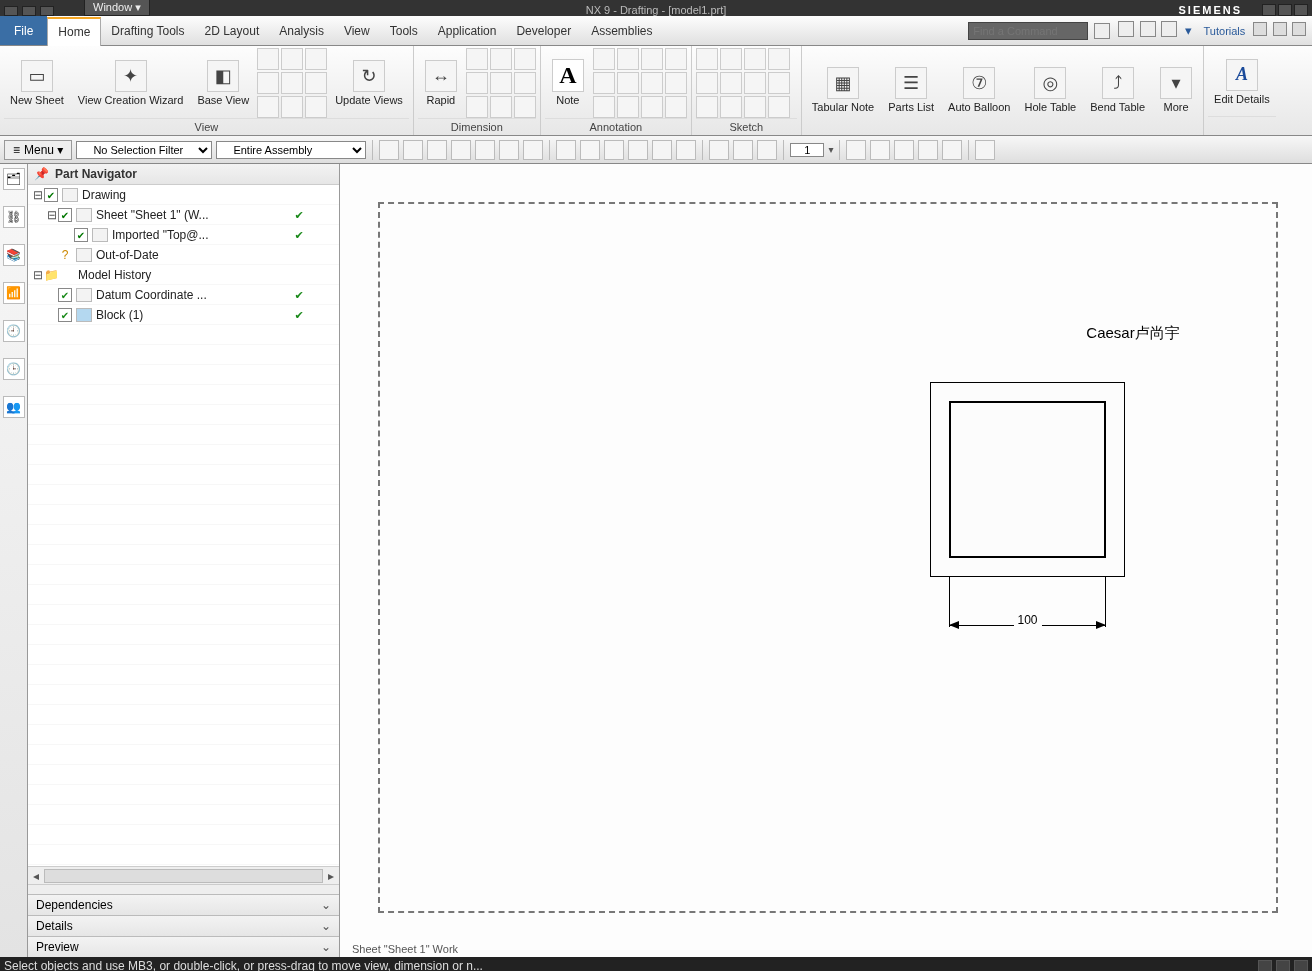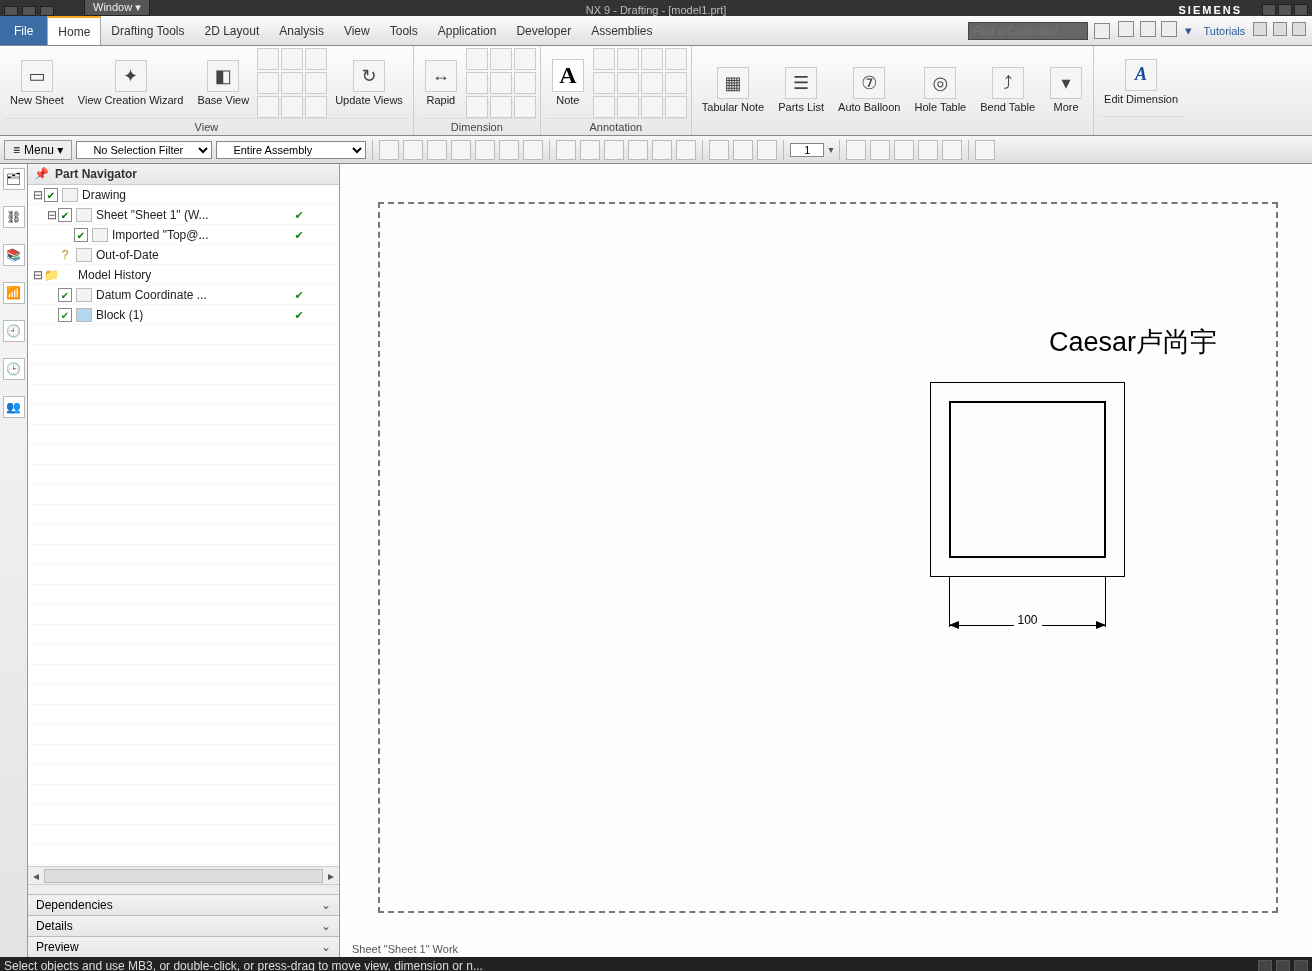--- a/index.html
+++ b/index.html
@@ -8,21 +8,21 @@
 
 .title-bar { height: 16px; background: #333; color: #ccc; display: flex; align-items: flex-end; position: relative; }
 .title-bar .left-tools { display: flex; gap: 4px; padding-left: 4px; }
 .title-bar .window-dd { background: #555; color: #eee; padding: 1px 8px; border: 1px solid #222; font-size: 11px; margin-left: 30px;}
 .title-bar .center { position: absolute; left: 50%; transform: translateX(-50%); color: #bbb; font-size: 11px; }
 .title-bar .brand { position: absolute; right: 70px; color: #fff; font-weight: bold; letter-spacing: 2px; font-size: 11px; }
 .title-bar .win-ctrl { position: absolute; right: 4px; display: flex; gap: 2px; }
 .title-bar .win-ctrl span { width: 14px; height: 12px; background: #555; border: 1px solid #222; display:inline-block;}
 
 
-.menu-row { height: 30px; background: linear-gradient(#fdfdfd,#e0e0e0); display: flex; border-bottom: 1px solid #888; position: relative;}
+.menu-row { height: 30px; background: linear-gradient(#fdfdfd,#e0e0e0); display: flex; align-items: center; border-bottom: 1px solid #888; position: relative;}
 .file-tab { background: #3a6ea5; color:#fff; padding: 6px 14px; height:100%; display:flex; align-items:center;}
 .tab { padding: 6px 10px; color:#333; cursor:default; height:100%; display:flex; align-items:center;}
 .tab.active { background:#fff; border-top:2px solid #f5a623; border-left:1px solid #aaa; border-right:1px solid #aaa; margin-bottom:-1px;}
 .menu-row .search-cmd { margin-left:auto; display:flex; align-items:center; gap:6px; padding-right:6px;}
 .menu-row input.cmd { width:120px; background:#666; color:#ccc; border:1px solid #444; padding:2px 4px; font-size:11px;}
 .menu-row .help-icons span { display:inline-block; width:16px; height:16px; border:1px solid #888; margin-left:2px; background:#eee;}
 .menu-row .tutorials { color:#2a5a9a; margin-left:6px; font-size:11px;}
 .menu-row .doc-ctrl span { display:inline-block; width:14px; height:14px; border:1px solid #888; margin-left:2px; background:#ddd;}
 
 
@@ -65,21 +65,21 @@
 .indent1{padding-left:18px}.indent2{padding-left:34px}
 .nav-hscroll { height:18px; background:#eee; display:flex; align-items:center; border-top:1px solid #ccc;}
 .nav-hscroll .arrow{width:16px;text-align:center;color:#555;}
 .nav-hscroll .track{flex:1;height:14px;background:#ddd;border:1px solid #bbb;}
 .nav-bottom-panes .pane { background:linear-gradient(#f3f3f3,#e6e6e6); border-top:1px solid #bbb; padding:3px 8px; display:flex; justify-content:space-between; align-items:center;}
 .nav-bottom-panes .pane .chev{color:#555;}
 
 
 .canvas-wrap { flex:1; background:#fdfdfd; position:relative; overflow:hidden;}
 .sheet-border { position:absolute; left:38px; top:38px; right:34px; bottom:44px; border:2px dashed #777;}
-.drawing-label { position:absolute; left:720px; top:160px; font-size:27px; font-family:"Microsoft YaHei",sans-serif; color:#000; transform:translateX(-50%) translateX(110px);}
+.drawing-label { position:absolute; left:720px; top:160px; font-size:15px; font-family:"Microsoft YaHei",sans-serif; color:#000; transform:translateX(-50%) translateX(110px);}
 .canvas-wrap .drawing-label { left: 793px; top: 160px; transform: translateX(-50%); }
 .part { position:absolute; left:590px; top:218px; }
 .outer-rect { width:195px; height:195px; background:#fcfcfc; border:1px solid #000;}
 .inner-rect { position:absolute; left:19px; top:19px; width:157px; height:157px; border:2px solid #000; background:transparent;}
 .dim { position:absolute; left:590px; top:413px; width:195px;}
 .ext-line { position:absolute; width:1px; height:50px; background:#000; top:0;}
 .ext-line.l{left:19px;} .ext-line.r{right:19px;}
 .dim-line { position:absolute; top:48px; left:19px; right:19px; height:1px; background:#000;}
 .dim-arrowL{position:absolute;top:44px;left:19px;border-top:4px solid transparent;border-bottom:4px solid transparent;border-right:10px solid #000;}
 .dim-arrowR{position:absolute;top:44px;right:19px;border-top:4px solid transparent;border-bottom:4px solid transparent;border-left:10px solid #000;}
@@ -216,20 +216,39 @@
           <span></span>
         <span></span>
           <span></span>
           <span></span>
           <span></span>
       </div>
     </div>
     <div class="glabel">Annotation</div>
   </div>
 
+  <div class="rgroup" style="min-width:110px">
+    <div class="icons">
+      <div class="smallgrid" style="grid-template-columns:repeat(4,22px)">
+        <span></span>
+          <span></span>
+          <span></span>
+          <span></span>
+        <span></span>
+          <span></span>
+          <span></span>
+          <span></span>
+        <span></span>
+          <span></span>
+          <span></span>
+          <span></span>
+      </div>
+    </div>
+    <div class="glabel">Sketch</div>
+  </div>
 
   <div class="rgroup" style="min-width:280px">
     <div class="icons">
       <div class="bigbtn">
           <div class="ico">▦</div>
           <div class="lbl">Tabular
 Note</div>
         </div>
       <div class="bigbtn">
           <div class="ico">☰</div>
@@ -256,21 +275,21 @@
           <div class="lbl">More</div>
         </div>
     </div>
   </div>
 
   <div class="rgroup" style="min-width:60px;border-right:none">
     <div class="icons">
       <div class="bigbtn">
           <div class="ico" style="color:#1a4a9a;font-style:italic;font-weight:bold;font-family:serif">A</div>
           <div class="lbl">Edit
-Dimension</div>
+Details</div>
         </div>
     </div>
     <div class="glabel">&nbsp;</div>
   </div>
 </div>
 
 <div class="toolbar2">
   <div class="menu-btn">
       <span>≡</span>
       <span>Menu ▾</span>

